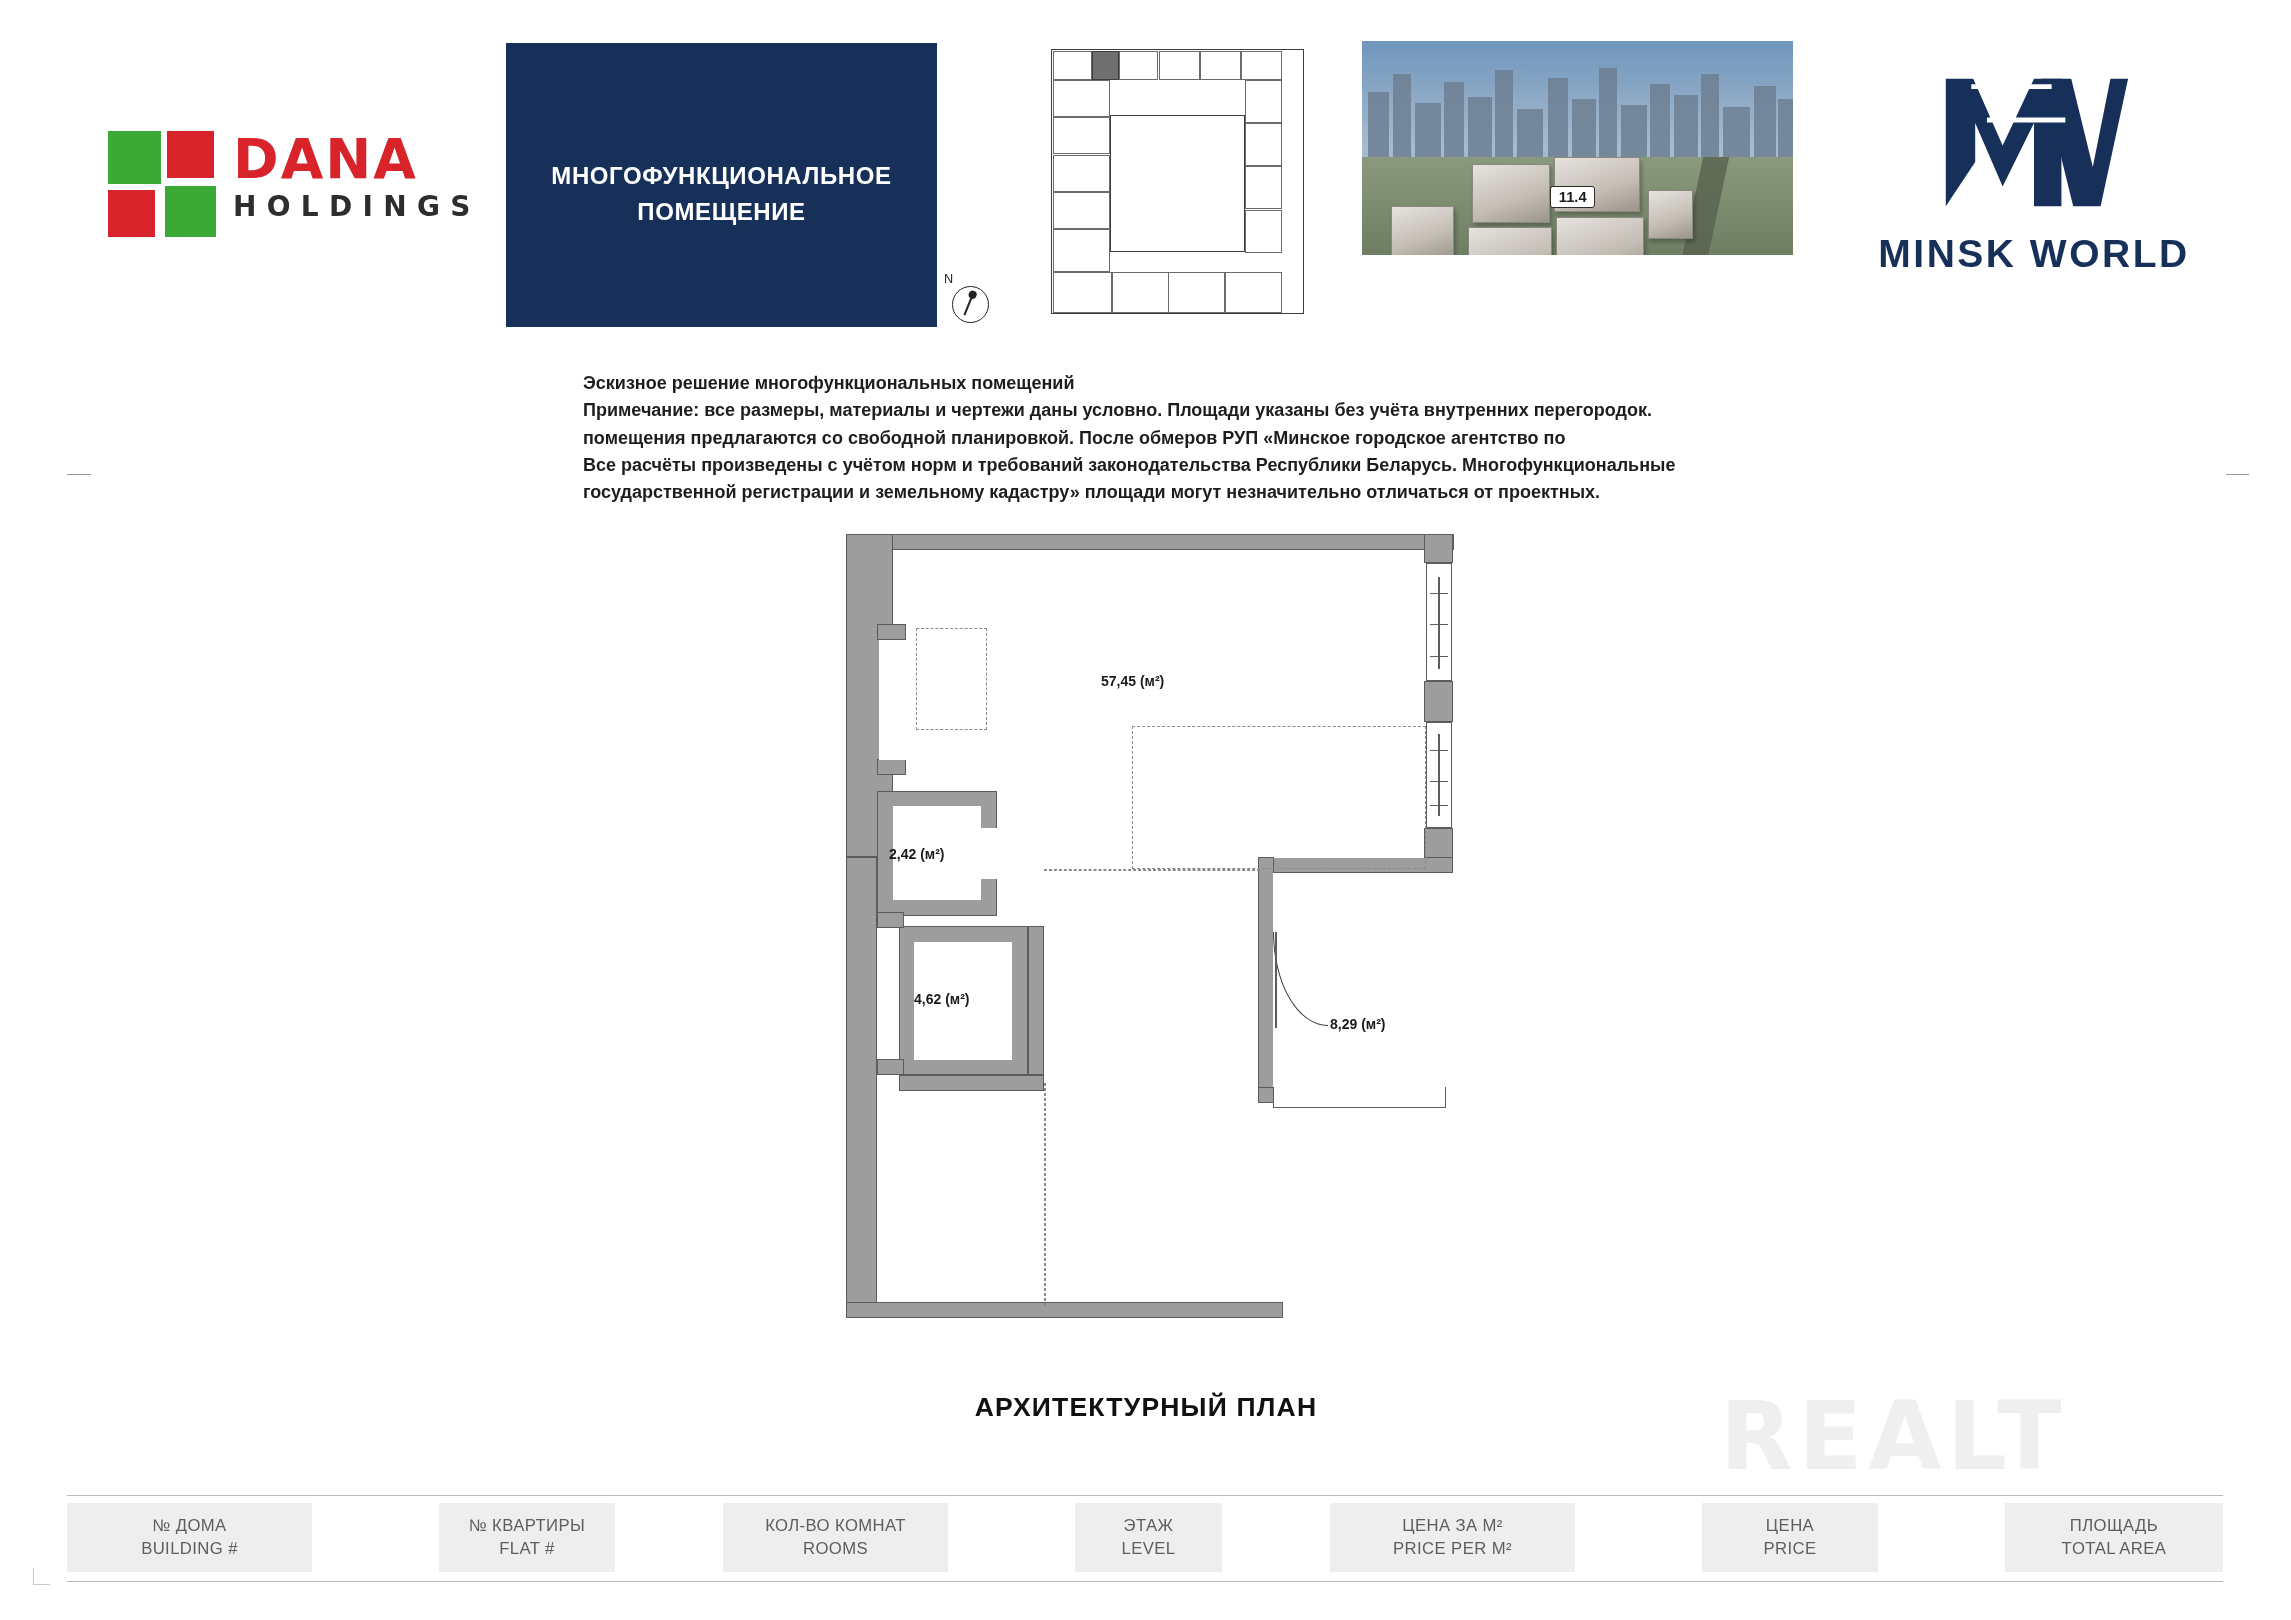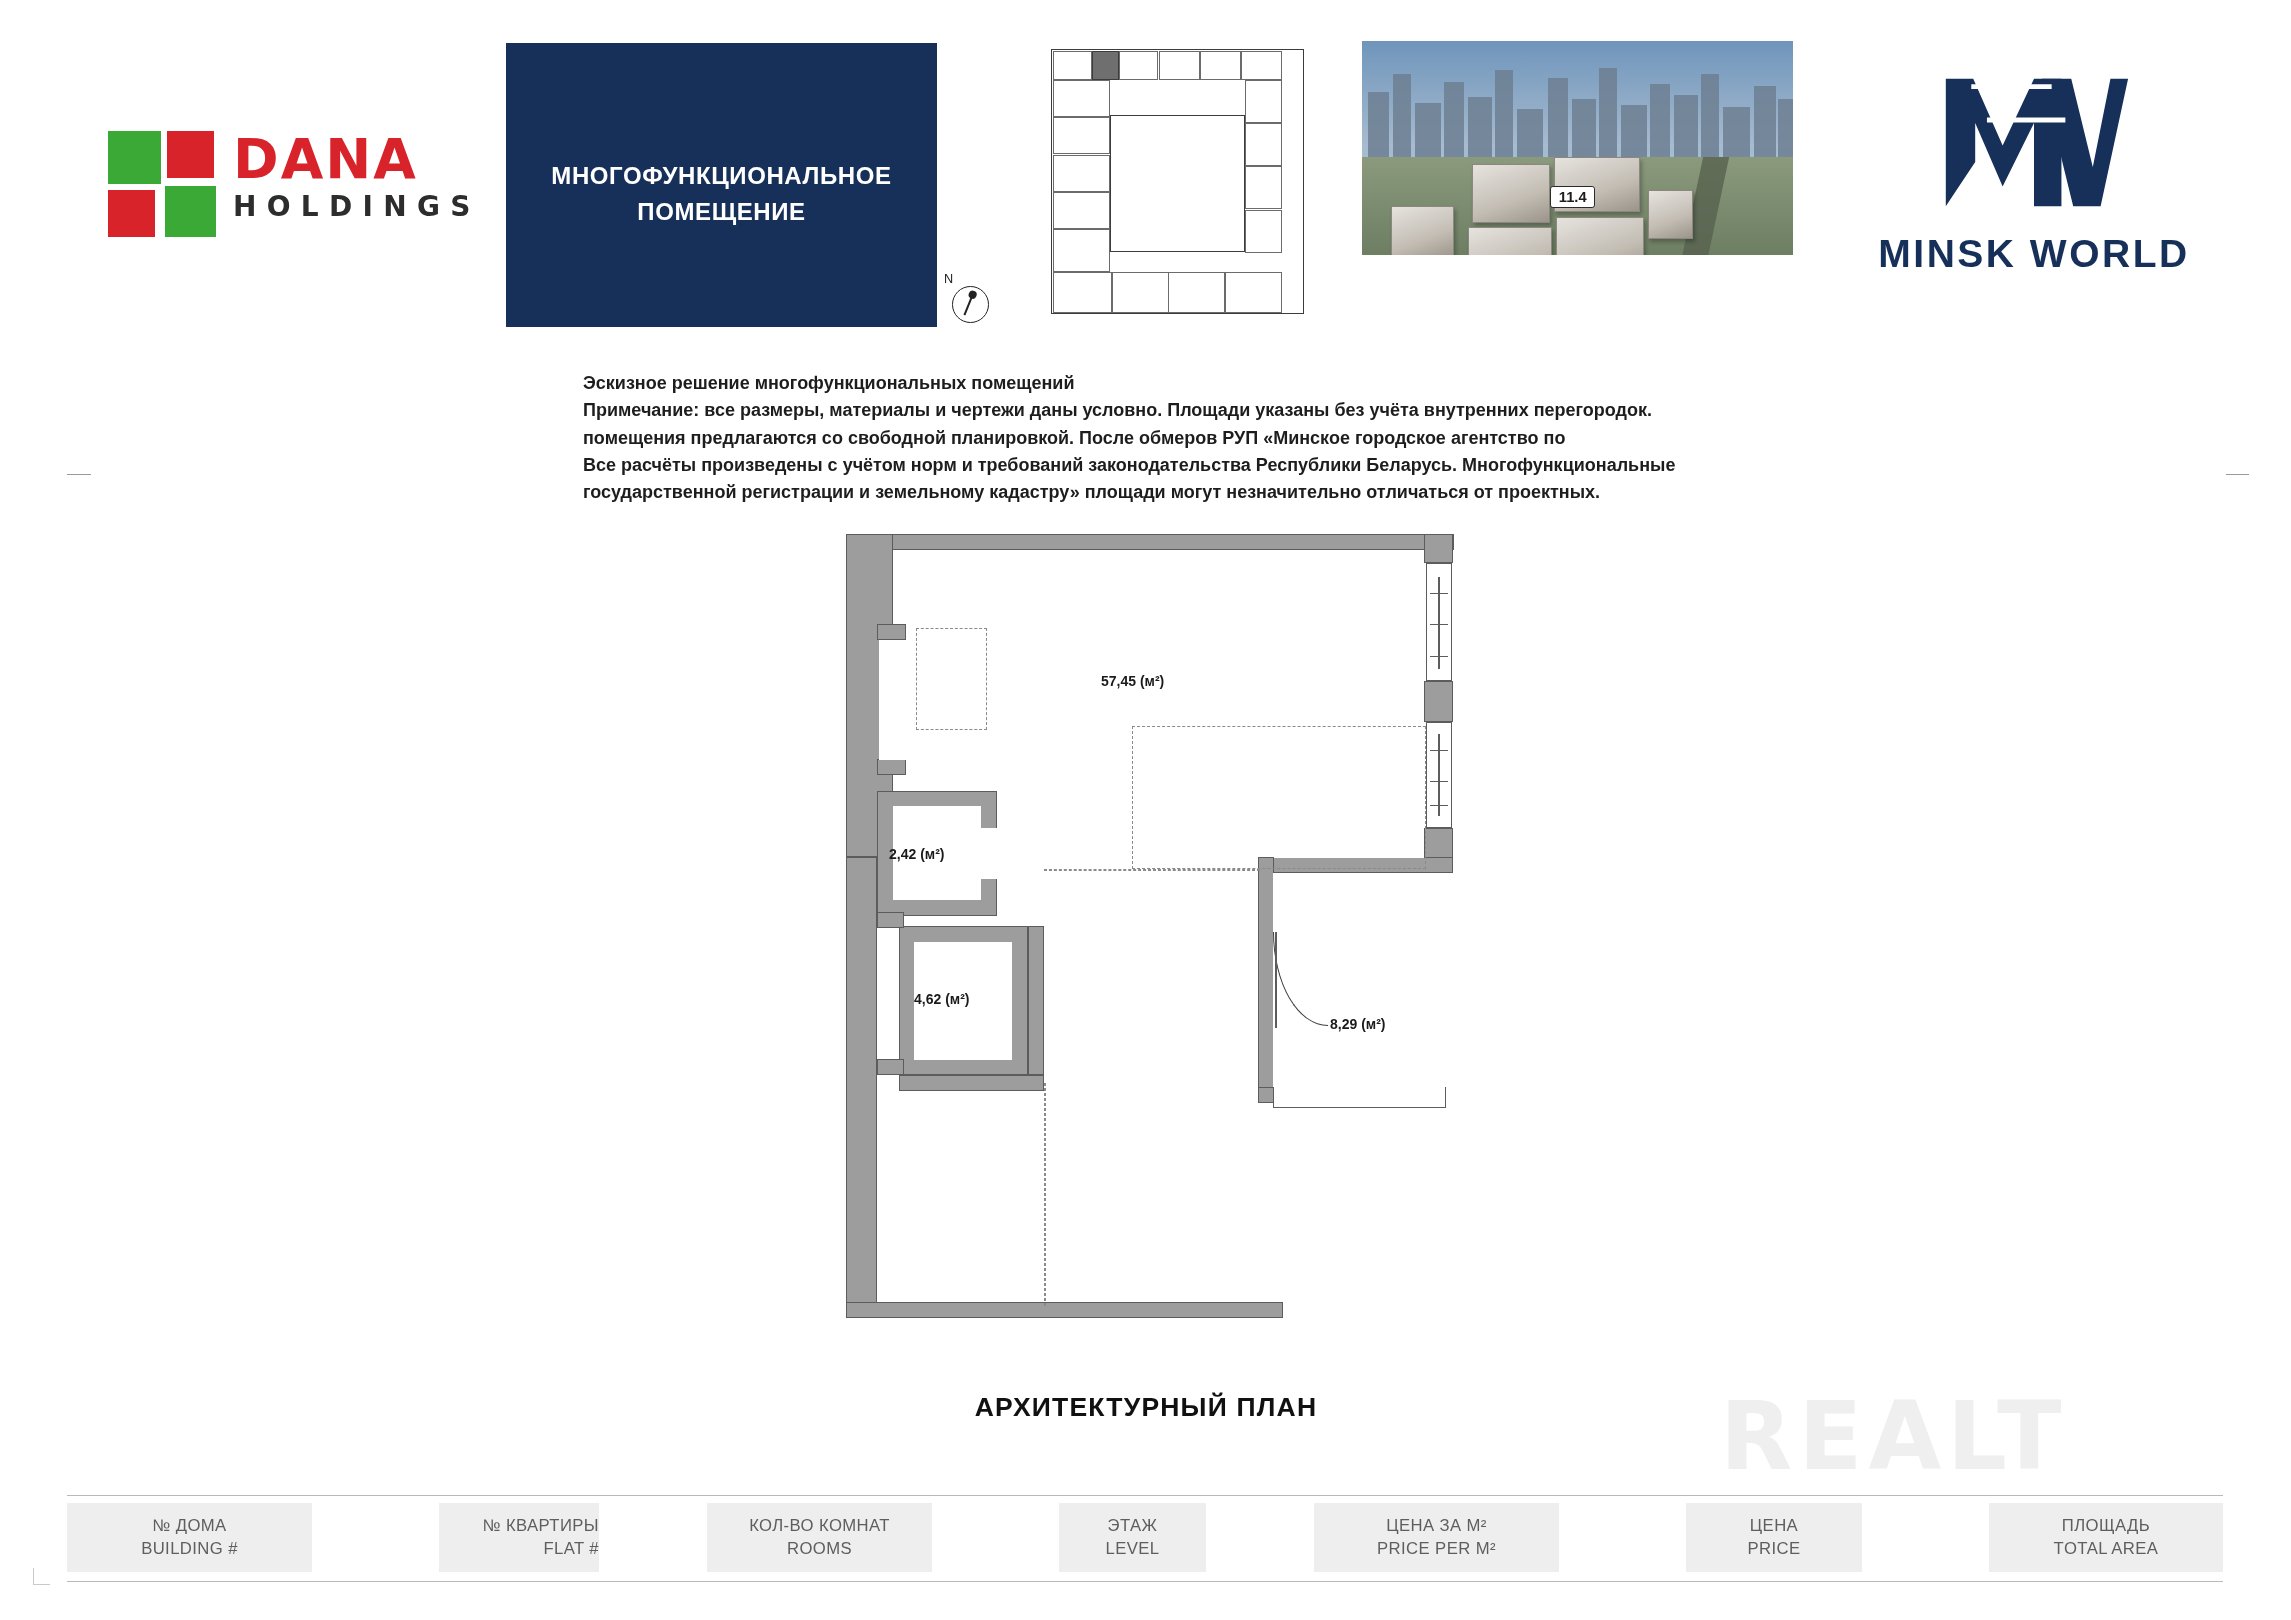--- a/index.html
+++ b/index.html
@@ -513,21 +513,21 @@
 
 <div class="watermark">REALT</div>
 
 <div class="footer">
   <div class="fcell" style="width:245px;">
     <div>№ ДОМА</div>
     <div>BUILDING #</div>
   </div>
   <div class="fcell fgap" style="width:127px;"></div>
 
-  <div class="fcell" style="width:160px;align-items:flex-end;">
+  <div class="fcell" style="width:176px;">
     <div>№ КВАРТИРЫ</div>
     <div>FLAT #</div>
   </div>
   <div class="fcell fgap" style="width:108px;"></div>
 
   <div class="fcell" style="width:225px;">
     <div>КОЛ-ВО КОМНАТ</div>
     <div>ROOMS</div>
   </div>
   <div class="fcell fgap" style="width:127px;"></div>

